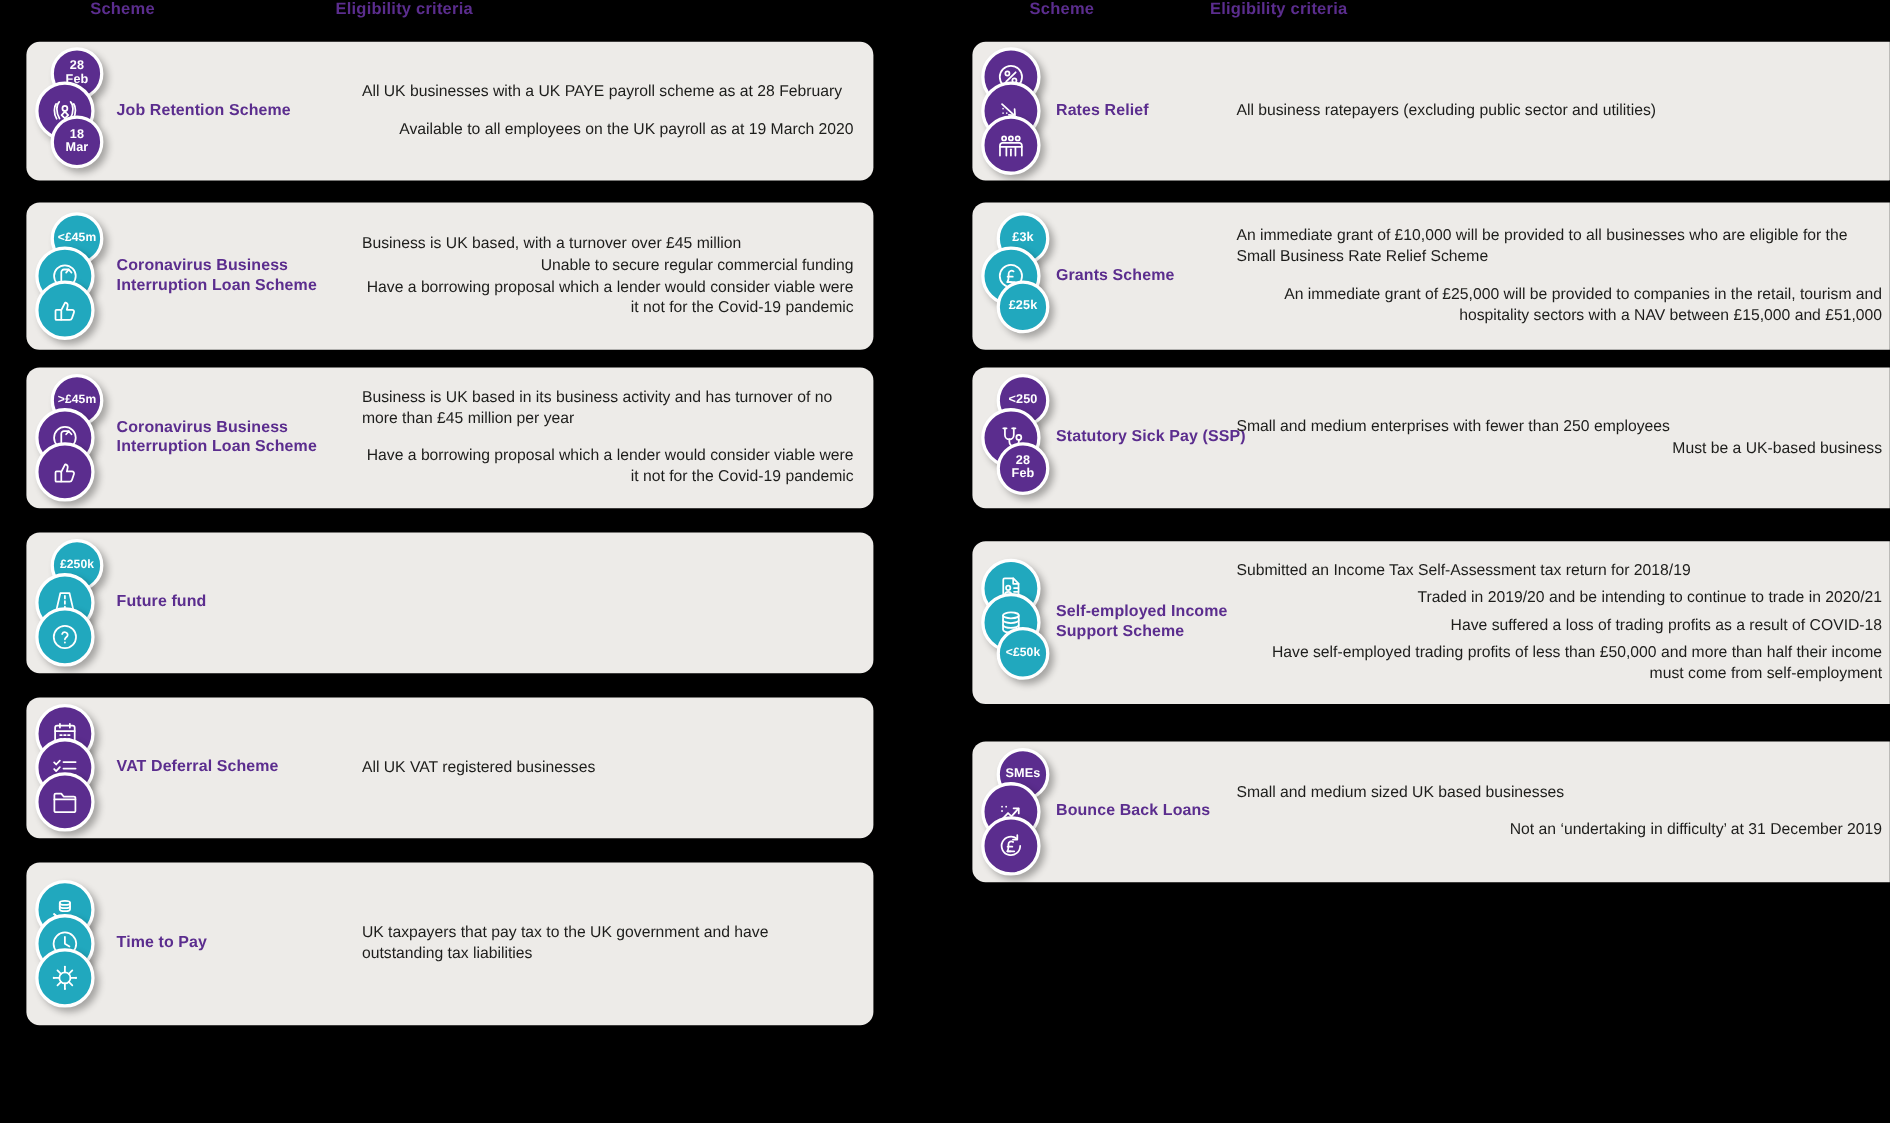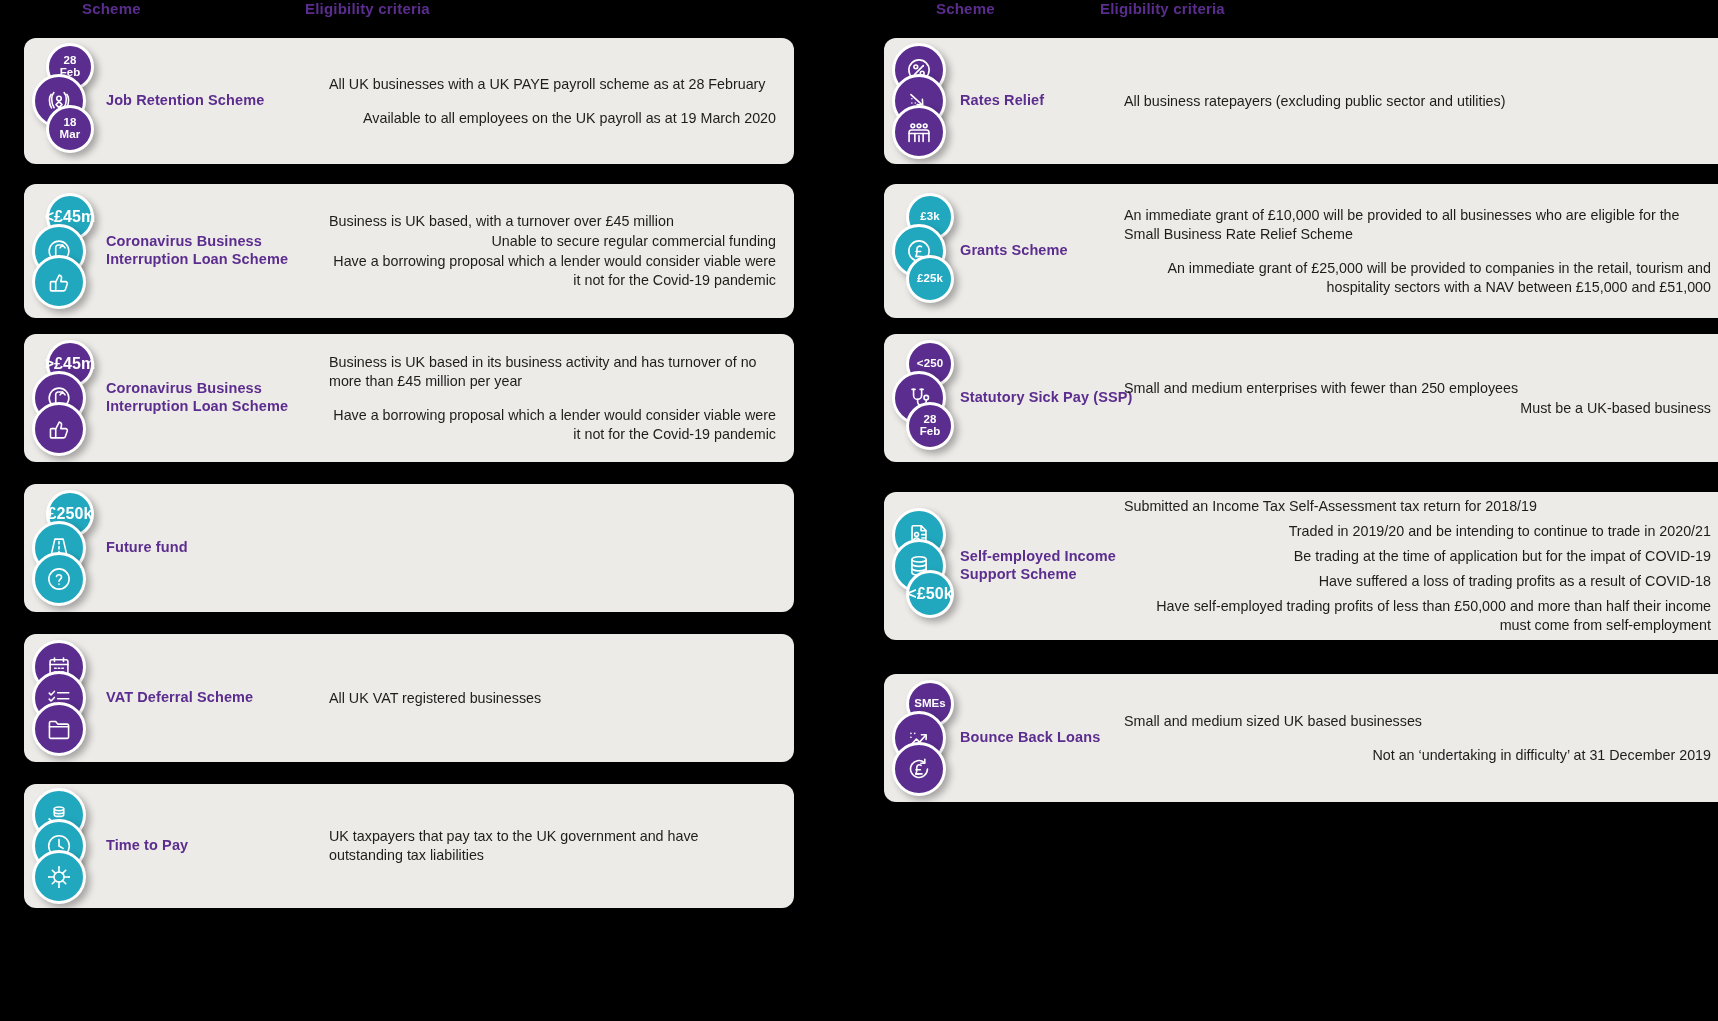--- a/index.html
+++ b/index.html
@@ -50,21 +50,21 @@
   .bubble.teal{background:#21A8BE;}
   .bubble.purple{background:#5B2D8E;}
 
   .bubble.small{width:48px;height:48px;left:24px;}
   .bubble.big{width:54px;height:54px;left:10px;}
 
   .bub-text{
     font-size:11.5px;font-weight:bold;line-height:1.02;
     text-align:center;letter-spacing:.1px;white-space:pre-line;
   }
-  .bub-text.tiny{font-size:16px;}
+  .bub-text.tiny{font-size:11px;}
   .bub-ico svg{display:block;}
 
   
   .scheme-name{
     position:absolute;left:82px;top:50%;transform:translateY(-50%);
     width:215px;
     color:#5B2D8E;font-weight:bold;font-size:14.5px;line-height:1.22;
     letter-spacing:.1px;
   }
   .col-right .scheme-name{left:76px;width:190px;}
@@ -242,21 +242,21 @@
                 </svg>
               </span>
             </div>
           </div>
           <div class="scheme-name">VAT Deferral Scheme</div>
           <div class="criteria">
             <p>All UK VAT registered businesses</p>
           </div>
         </div>
       </div>
-      <div class="card" style="left: 24px; top: 784px; width: 770px; height: 124px;">
+      <div class="card" style="left: 24px; top: 784px; width: 770px; height: 148px;">
         <div class="card-inner">
           <div class="stack" style="height: 0px;">
             <div class="bubble teal big" style="top: -58px;">
               <span class="bub-ico">
                 <svg width="30" height="30" viewBox="0 0 32 32" fill="none" stroke="#fff" stroke-width="1.7" stroke-linecap="round" stroke-linejoin="round">
                   <ellipse cx="16" cy="9.4" rx="5" ry="1.9"></ellipse>
                   <path d="M11 9.4v6.2c0 1 2.2 1.9 5 1.9s5-.9 5-1.9V9.4"></path>
                   <path d="M11 12.6c0 1 2.2 1.9 5 1.9s5-.9 5-1.9"></path>
                   <path d="M5.6 20.3l4.6 3.3 10.6.6c1 .1 1.9-.6 2-1.6"></path>
                   <path d="M5.6 20.3l5.3 5.6"></path>
@@ -421,21 +421,20 @@
               </span>
             </div>
             <div class="bubble teal small" style="top: 4px;">
               <span class="bub-text tiny">&lt;£50k</span>
             </div>
           </div>
           <div class="scheme-name">Self-employed Income Support Scheme</div>
           <div class="criteria tight">
             <p>Submitted an Income Tax Self-Assessment tax return for 2018/19</p>
             <p>Traded in 2019/20 and be intending to continue to trade in 2020/21</p>
-            <p>Be trading at the time of application but for the impat of COVID-19</p>
             <p>Have suffered a loss of trading profits as a result of COVID-18</p>
             <p>Have self-employed trading profits of less than £50,000 and more than half their income must come from self-employment</p>
           </div>
         </div>
       </div>
       <div class="card" style="left: 24px; top: 674px; width: 845px; height: 128px;">
         <div class="card-inner">
           <div class="stack" style="height: 0px;">
             <div class="bubble purple small" style="top: -58px;">
               <span class="bub-text">SMEs</span>

